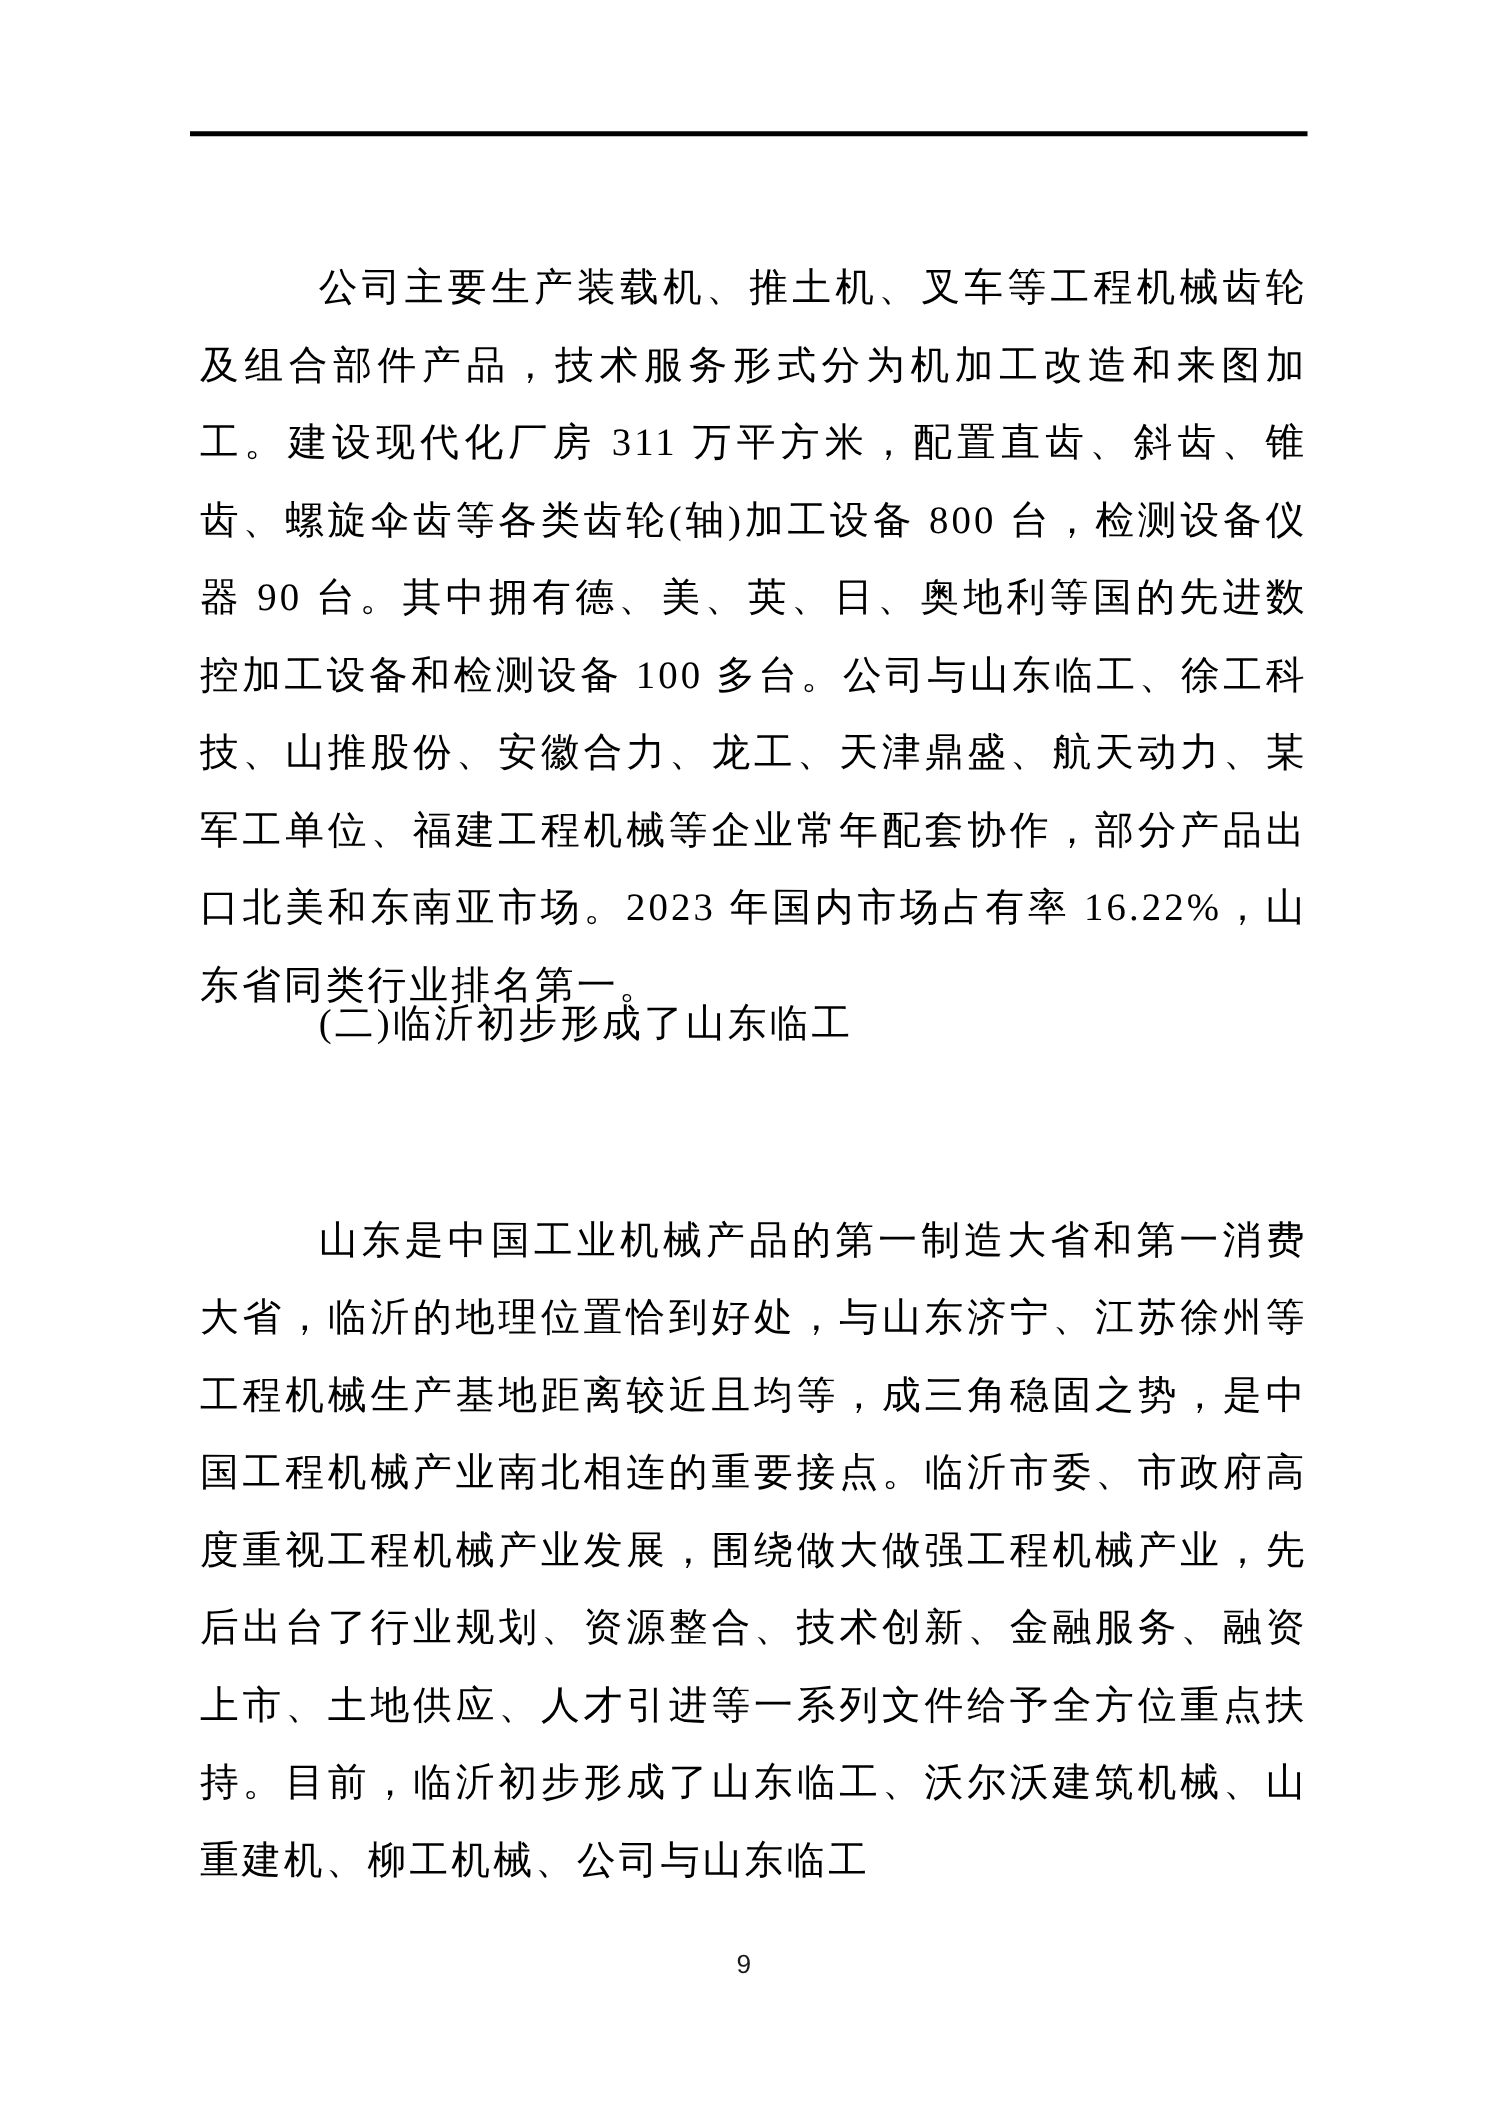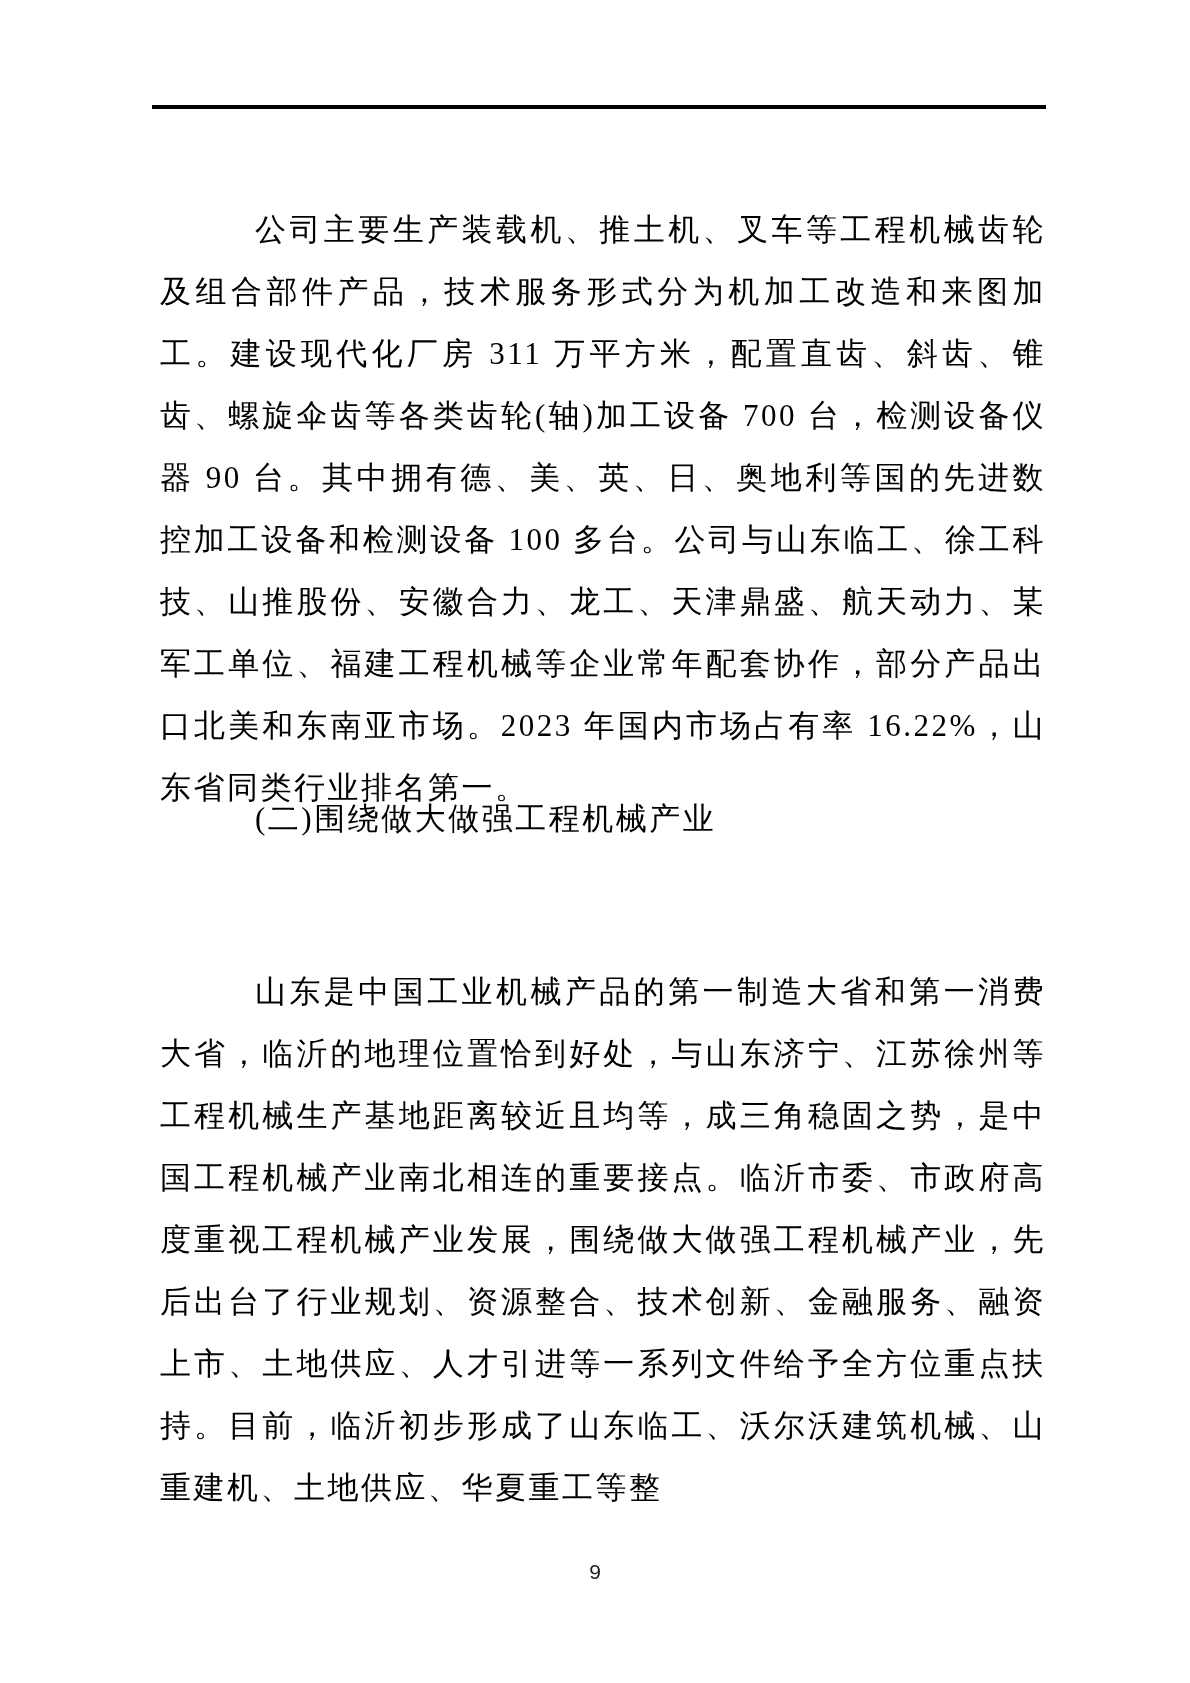--- a/index.html
+++ b/index.html
@@ -61,22 +61,22 @@
     letter-spacing: 0;
   }
 </style>
 </head>
 <body>
 
 <div class="page">
 
   <div class="header-rule"></div>
 
-  <p class="text-block para para-company">公司主要生产装载机、推土机、叉车等工程机械齿轮及组合部件产品，技术服务形式分为机加工改造和来图加工。建设现代化厂房 311 万平方米，配置直齿、斜齿、锥齿、螺旋伞齿等各类齿轮(轴)加工设备 700 台，检测设备仪器 90 台。其中拥有德、美、英、日、奥地利等国的先进数控加工设备和检测设备 100 多台。公司与山东临工、徐工科技、山推股份、安徽合力、龙工、天津鼎盛、航天动力、某军工单位、福建工程机械等企业常年配套协作，部分产品出口北美和东南亚市场。2023 年国内市场占有率 16.22%，山东省同类行业排名第一。</p>
+  <p class="text-block para para-company">公司主要生产装载机、推土机、叉车等工程机械齿轮及组合部件产品，技术服务形式分为机加工改造和来图加工。建设现代化厂房 311 万平方米，配置直齿、斜齿、锥齿、螺旋伞齿等各类齿轮(轴)加工设备 800 台，检测设备仪器 90 台。其中拥有德、美、英、日、奥地利等国的先进数控加工设备和检测设备 100 多台。公司与山东临工、徐工科技、山推股份、安徽合力、龙工、天津鼎盛、航天动力、某军工单位、福建工程机械等企业常年配套协作，部分产品出口北美和东南亚市场。2023 年国内市场占有率 16.22%，山东省同类行业排名第一。</p>
 
-  <h2 class="text-block heading sec-heading">(二)围绕做大做强工程机械产业</h2>
+  <h2 class="text-block heading sec-heading">(二)临沂初步形成了山东临工</h2>
 
 
-  <p class="text-block para para-industry">山东是中国工业机械产品的第一制造大省和第一消费大省，临沂的地理位置恰到好处，与山东济宁、江苏徐州等工程机械生产基地距离较近且均等，成三角稳固之势，是中国工程机械产业南北相连的重要接点。临沂市委、市政府高度重视工程机械产业发展，围绕做大做强工程机械产业，先后出台了行业规划、资源整合、技术创新、金融服务、融资上市、土地供应、人才引进等一系列文件给予全方位重点扶持。目前，临沂初步形成了山东临工、沃尔沃建筑机械、山重建机、土地供应、华夏重工等整</p>
+  <p class="text-block para para-industry">山东是中国工业机械产品的第一制造大省和第一消费大省，临沂的地理位置恰到好处，与山东济宁、江苏徐州等工程机械生产基地距离较近且均等，成三角稳固之势，是中国工程机械产业南北相连的重要接点。临沂市委、市政府高度重视工程机械产业发展，围绕做大做强工程机械产业，先后出台了行业规划、资源整合、技术创新、金融服务、融资上市、土地供应、人才引进等一系列文件给予全方位重点扶持。目前，临沂初步形成了山东临工、沃尔沃建筑机械、山重建机、柳工机械、公司与山东临工</p>
 
   <div class="page-number">9</div>
 
 </div>
 
 </body></html>

